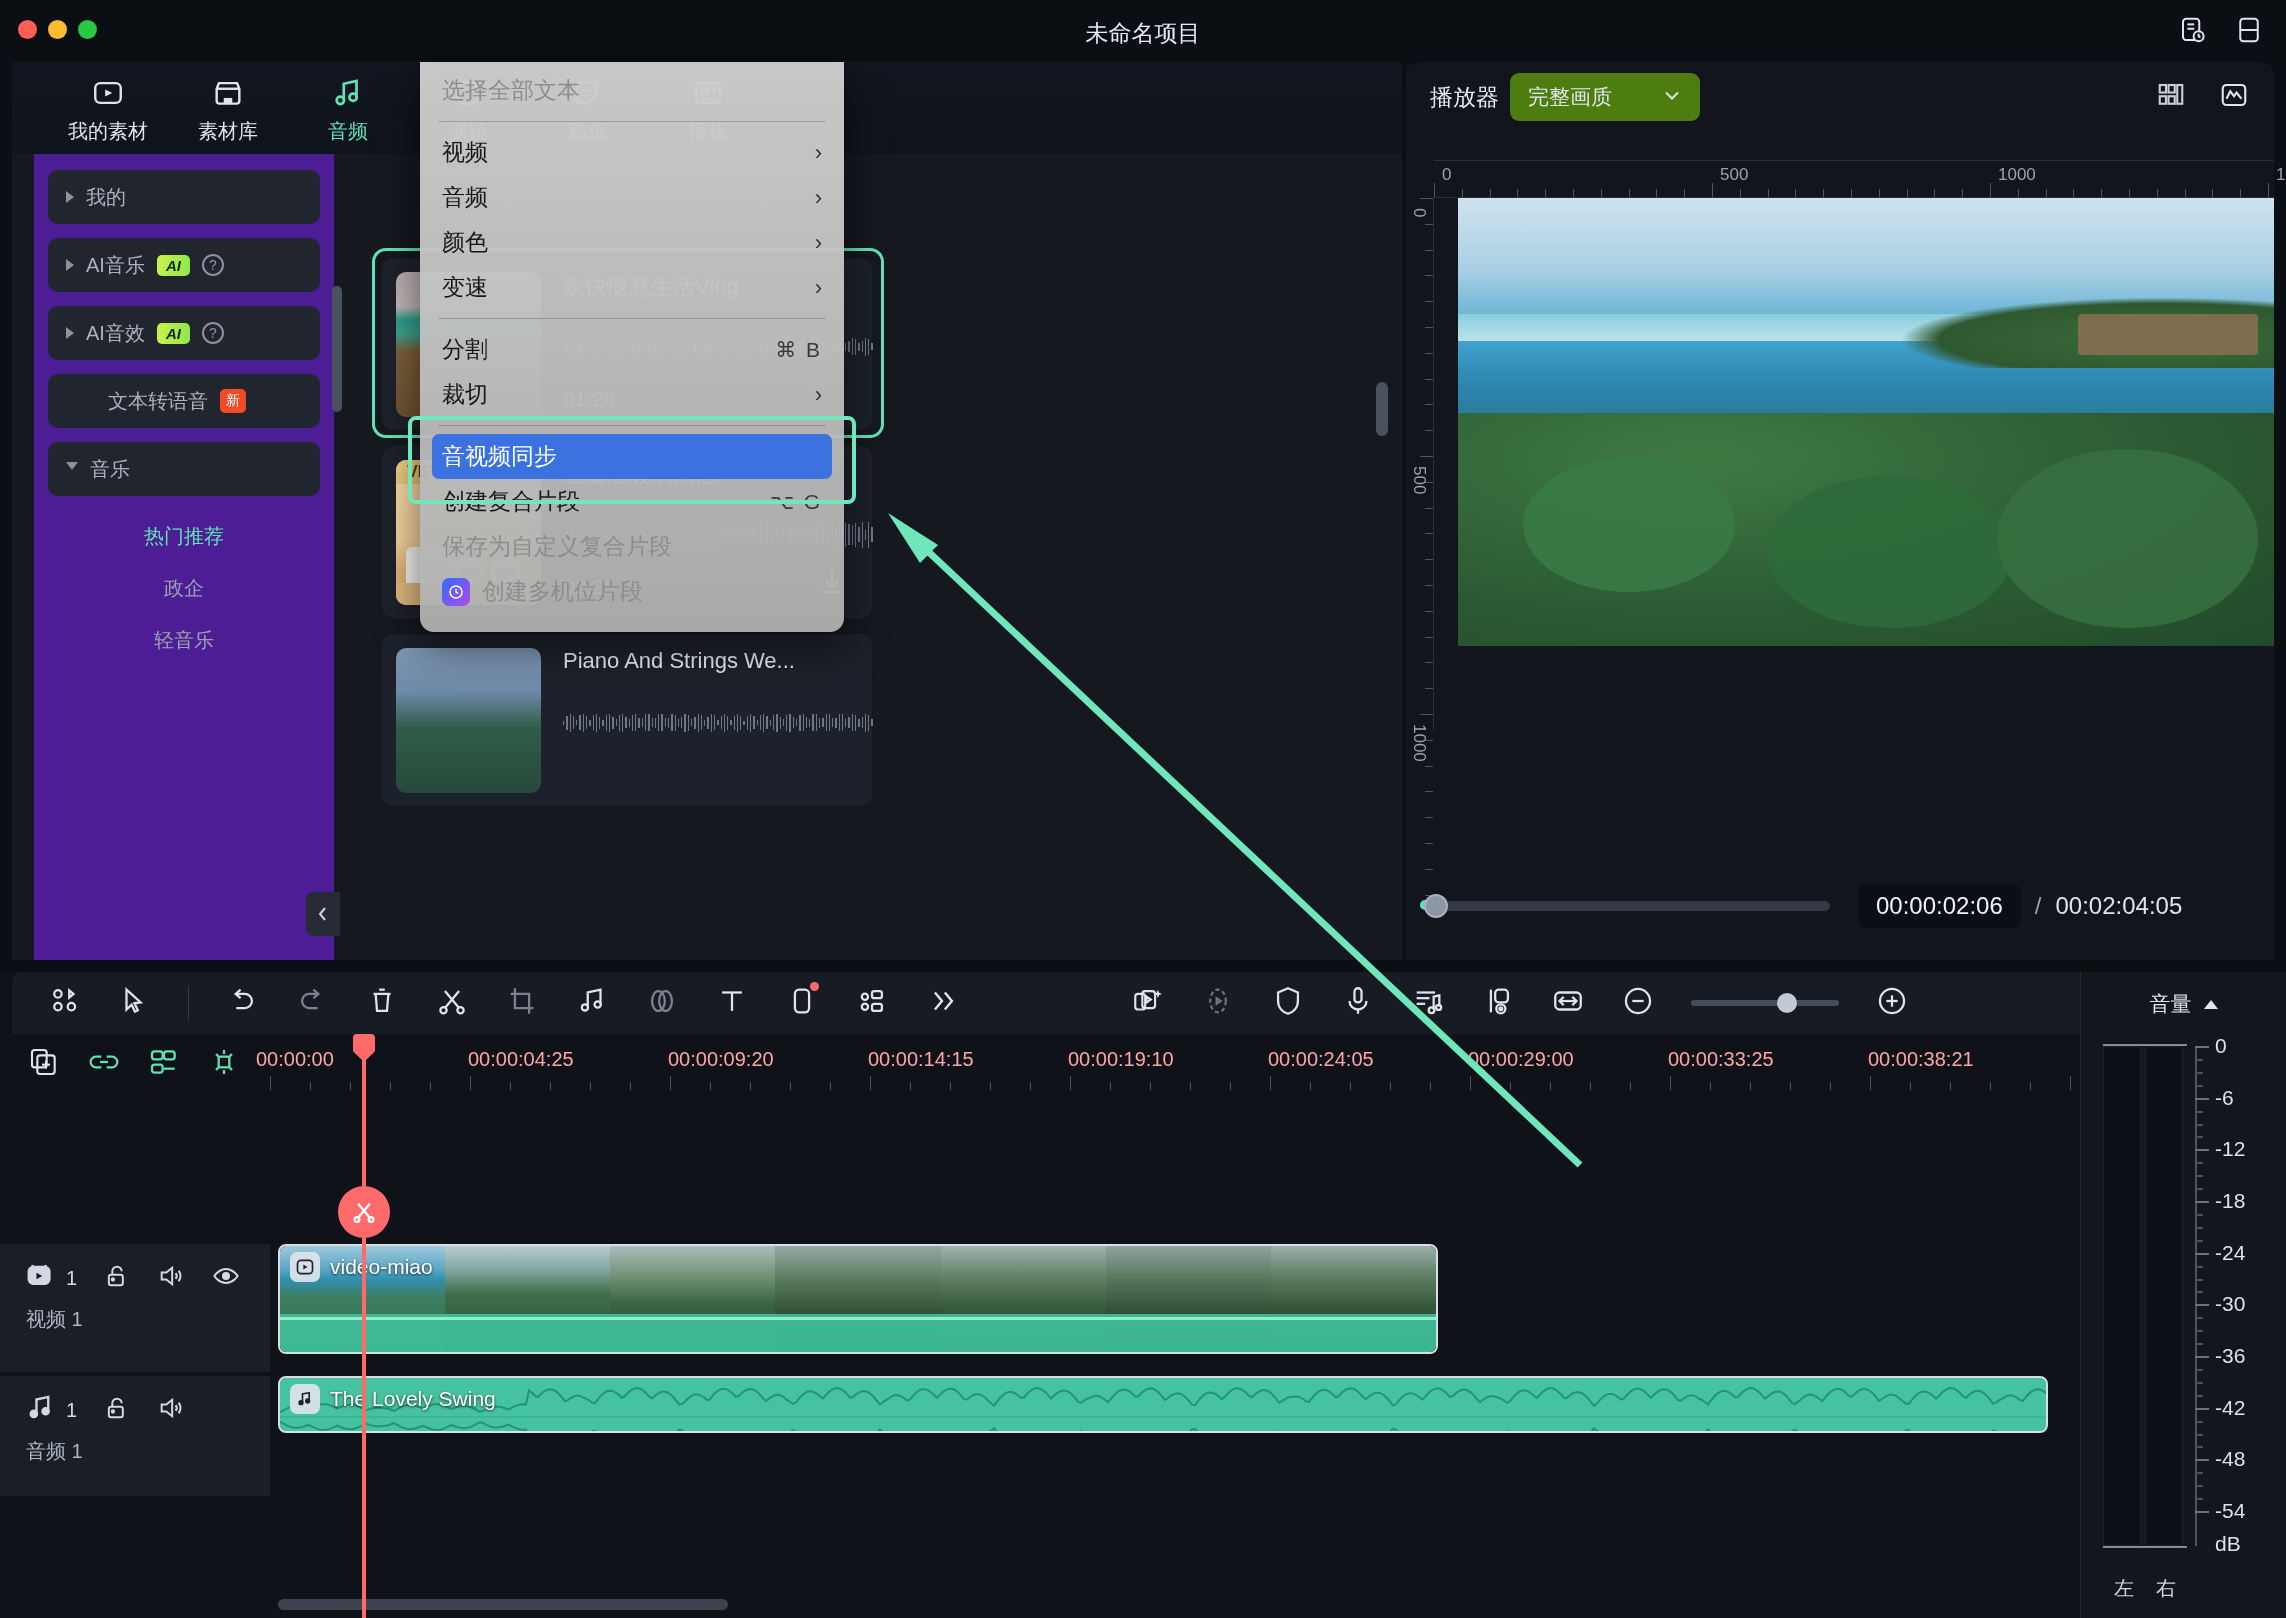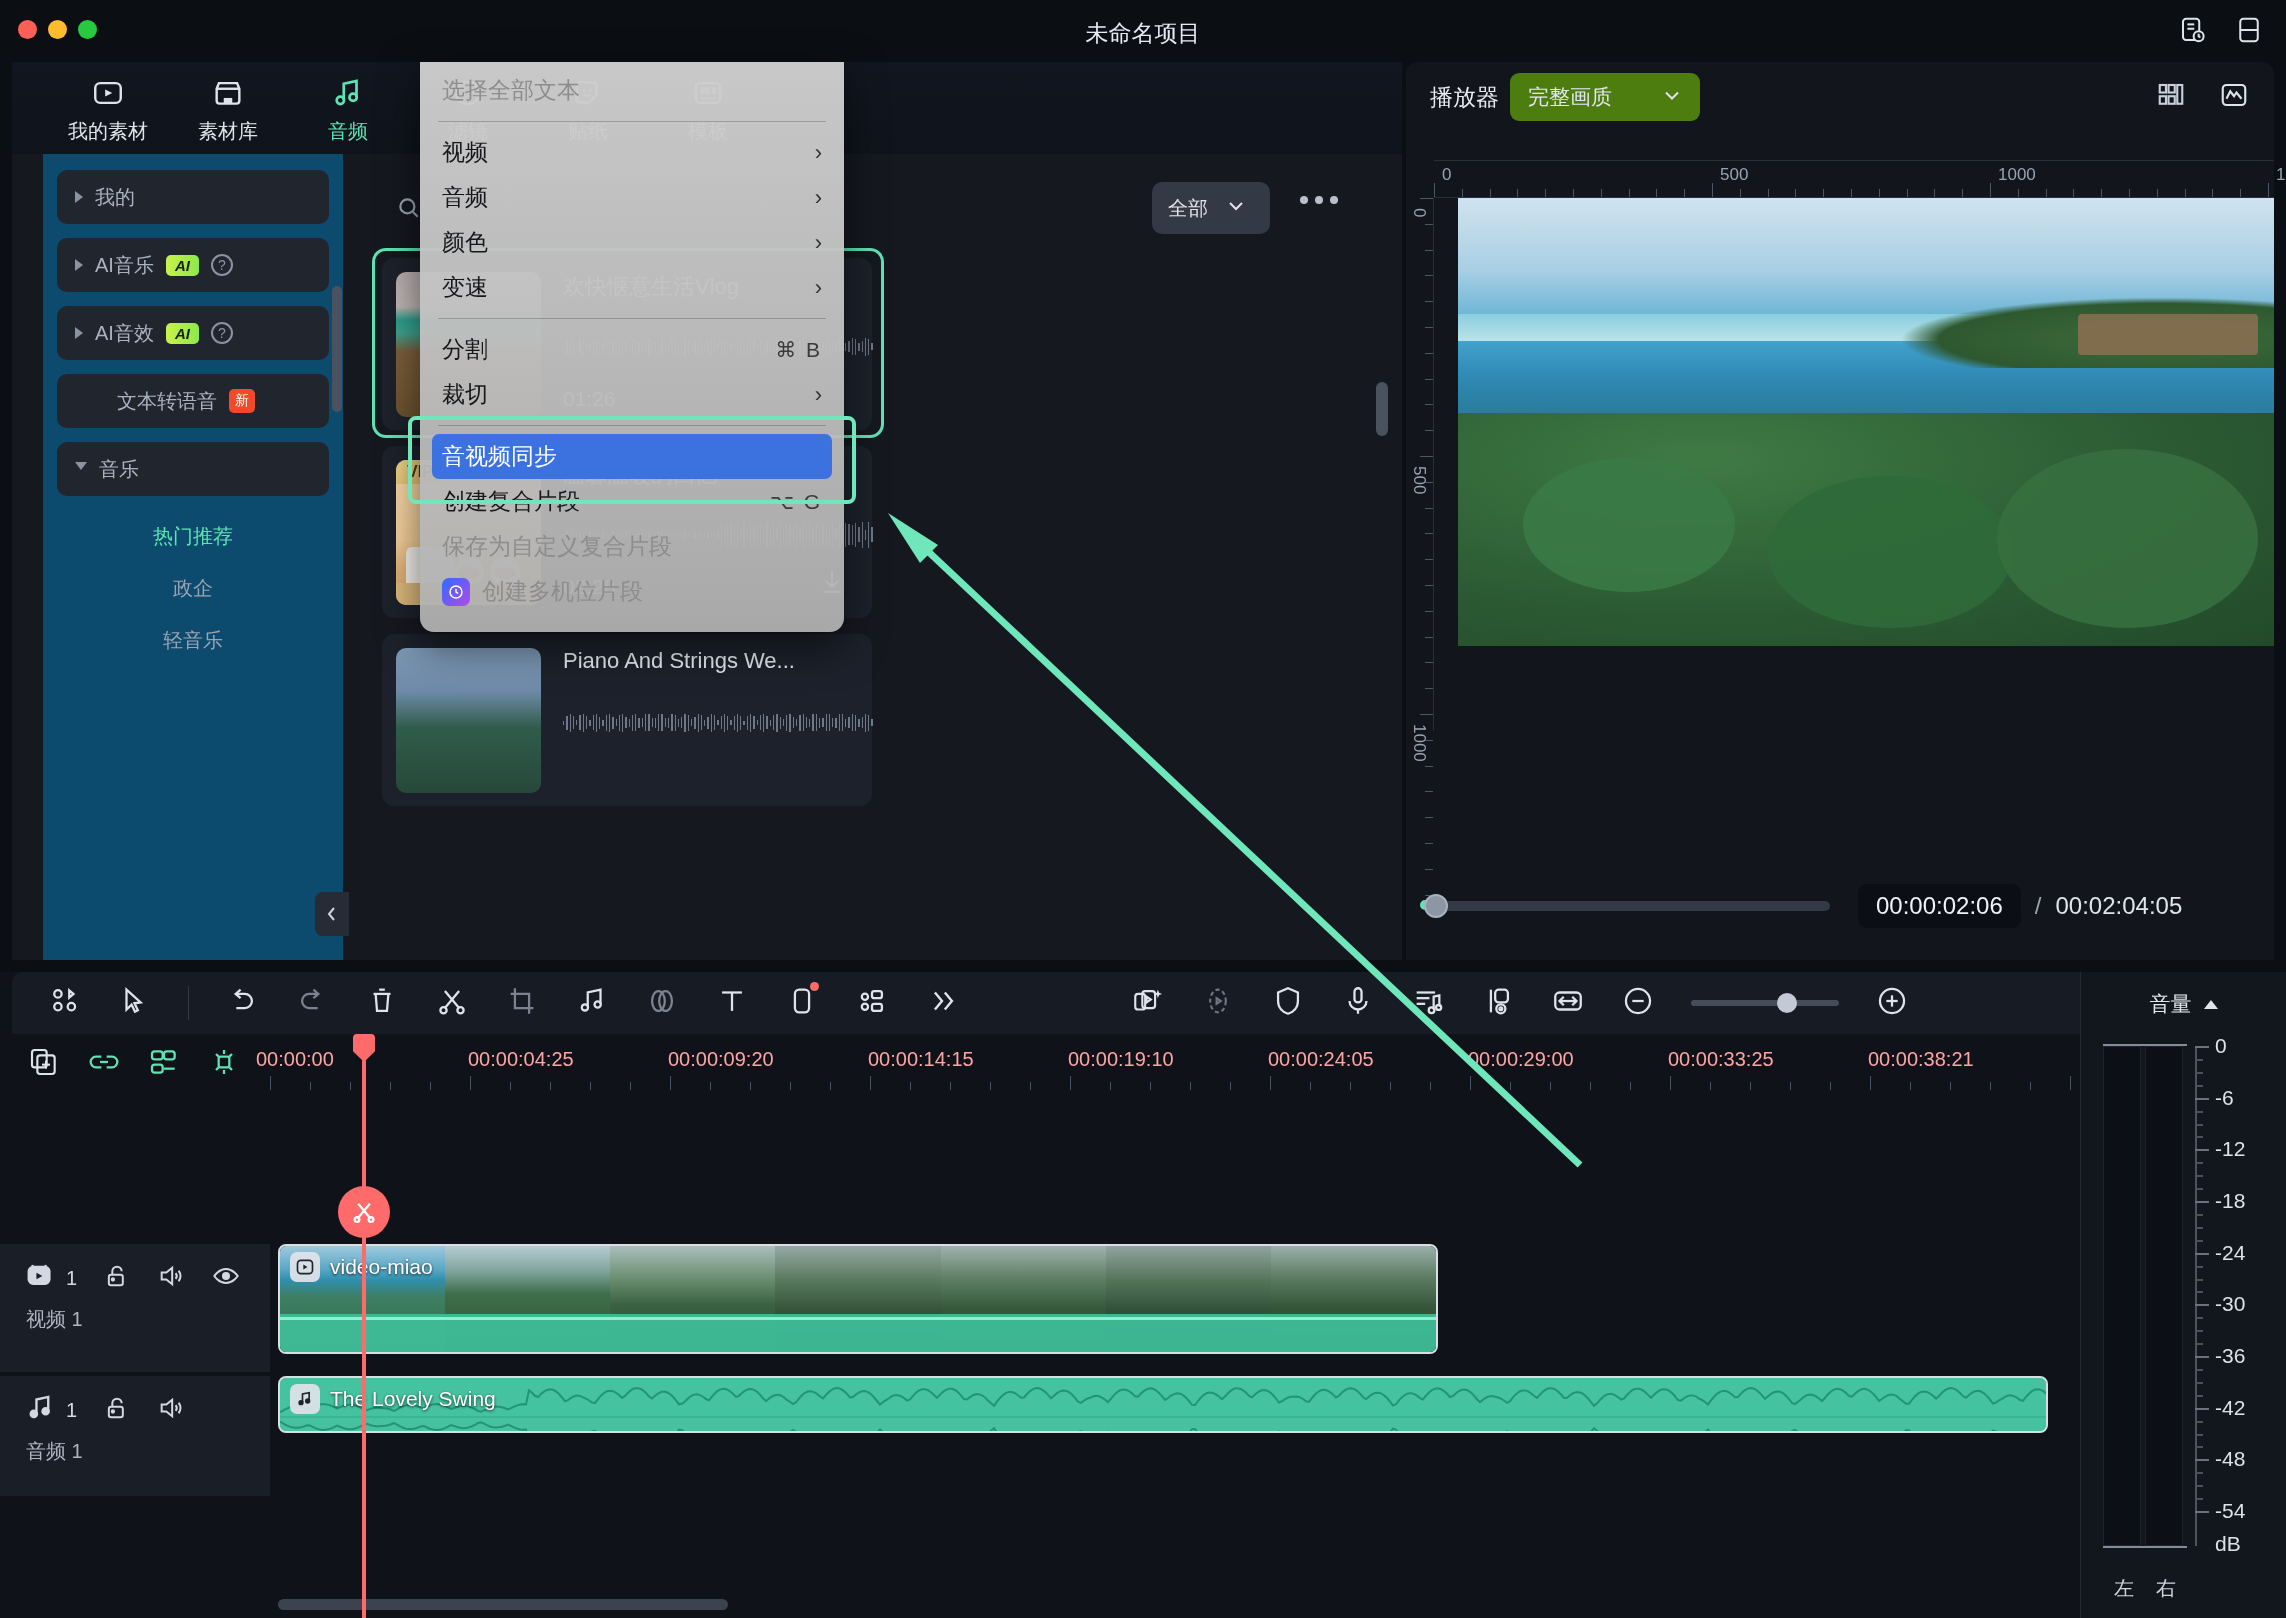--- a/index.html
+++ b/index.html
@@ -21,21 +21,21 @@
     background:#15181f; border-radius:12px 12px 0 0; }
   .tabs{ position:absolute; left:0; top:0; width:1390px; height:92px;
     background:linear-gradient(180deg,#121620,#0f131b); display:flex; align-items:center; padding-left:36px; gap:0; }
   .tab{ width:120px; text-align:center; cursor:pointer; }
   .tab .ic{ height:42px; display:flex; align-items:center; justify-content:center; }
   .tab .lb{ font-size:20px; color:#dfe3ea; margin-top:4px; }
   .tab.active .lb{ color:#5fe3b4; }
   .tab.active .ic svg{ stroke:#5fe3b4; }
 
   
-  .tree{ position:absolute; left:31px; top:92px; width:300px; bottom:0; background:#0c4a6e; padding-top:16px; }
+  .tree{ position:absolute; left:22px; top:92px; width:300px; bottom:0; background:#4c1d95; padding-top:16px; }
   .tree-item{ height:54px; margin:0 14px 14px 14px; background:#21252e; border-radius:10px;
     display:flex; align-items:center; padding-left:18px; gap:12px; cursor:pointer; }
   .tri{ width:0;height:0;border-left:8px solid #8b93a3;border-top:6px solid transparent;border-bottom:6px solid transparent;}
   .tri.down{ border-left:6px solid transparent;border-right:6px solid transparent;border-top:8px solid #8b93a3; }
   .tree-item .tx{ font-size:20px; color:#aab2c0; }
   .aibadge{ background:linear-gradient(90deg,#c9f24a,#8ee84a); color:#16210a; font-size:15px; font-weight:bold;
     font-style:italic; border-radius:5px; padding:2px 9px; }
   .newbadge{ background:#f04a28; color:#fff; font-size:14px; border-radius:5px; padding:3px 6px; }
   .qmark{ width:22px;height:22px;border:2px solid #8b93a3;border-radius:50%;font-size:14px;color:#8b93a3;
     display:flex;align-items:center;justify-content:center; }
@@ -298,46 +298,20 @@
       <div class="subitem">政企</div>
       <div class="subitem">轻音乐</div>
       <div class="collapse-btn">
         <svg width="16" height="20" viewBox="0 0 16 20" fill="none" stroke="#cfd5df" stroke-width="2">
           <path d="M10 4L5 10l5 6"></path>
         </svg>
       </div>
     </div>
     <div class="vscroll"></div>
 
-    <div class="content">
-      <div class="searchrow">
-        <div class="searchbox">
-          <span>
-            <svg width="26" height="26" viewBox="0 0 24 24" fill="none" stroke="#9aa3b2" stroke-width="2">
-              <circle cx="10.5" cy="10.5" r="6.5"></circle>
-                <line x1="15.5" y1="15.5" x2="20" y2="20"></line>
-            </svg>
-          </span>
-          <input value="" placeholder="" style="">
-        </div>
-        <div class="filter">
-          <span class="tx">全部</span>
-          <span>
-            <svg width="20" height="14" viewBox="0 0 20 14" fill="none" stroke="#dfe4ec" stroke-width="2">
-              <path d="M4 4l6 6 6-6"></path>
-            </svg>
-          </span>
-        </div>
-        <div class="dots">
-            <i></i>
-            <i></i>
-            <i></i>
-          </div>
-      </div>
-    </div>
 
     <div class="list">
       <div class="card">
         <div class="thumb" style="background:linear-gradient(180deg,#b9aeb0 0%,#bfb6b4 24%,#2e9e8d 33%,#3da38e 42%,#7c5f3c 55%,#6d5330 100%);"></div>
         <div class="card-body">
           <div class="card-title">欢快惬意生活Vlog</div>
           <div class="wave" id="wave0">
               <i style="height:4px"></i>
               <i style="height:14px"></i>
               <i style="height:18px"></i>

